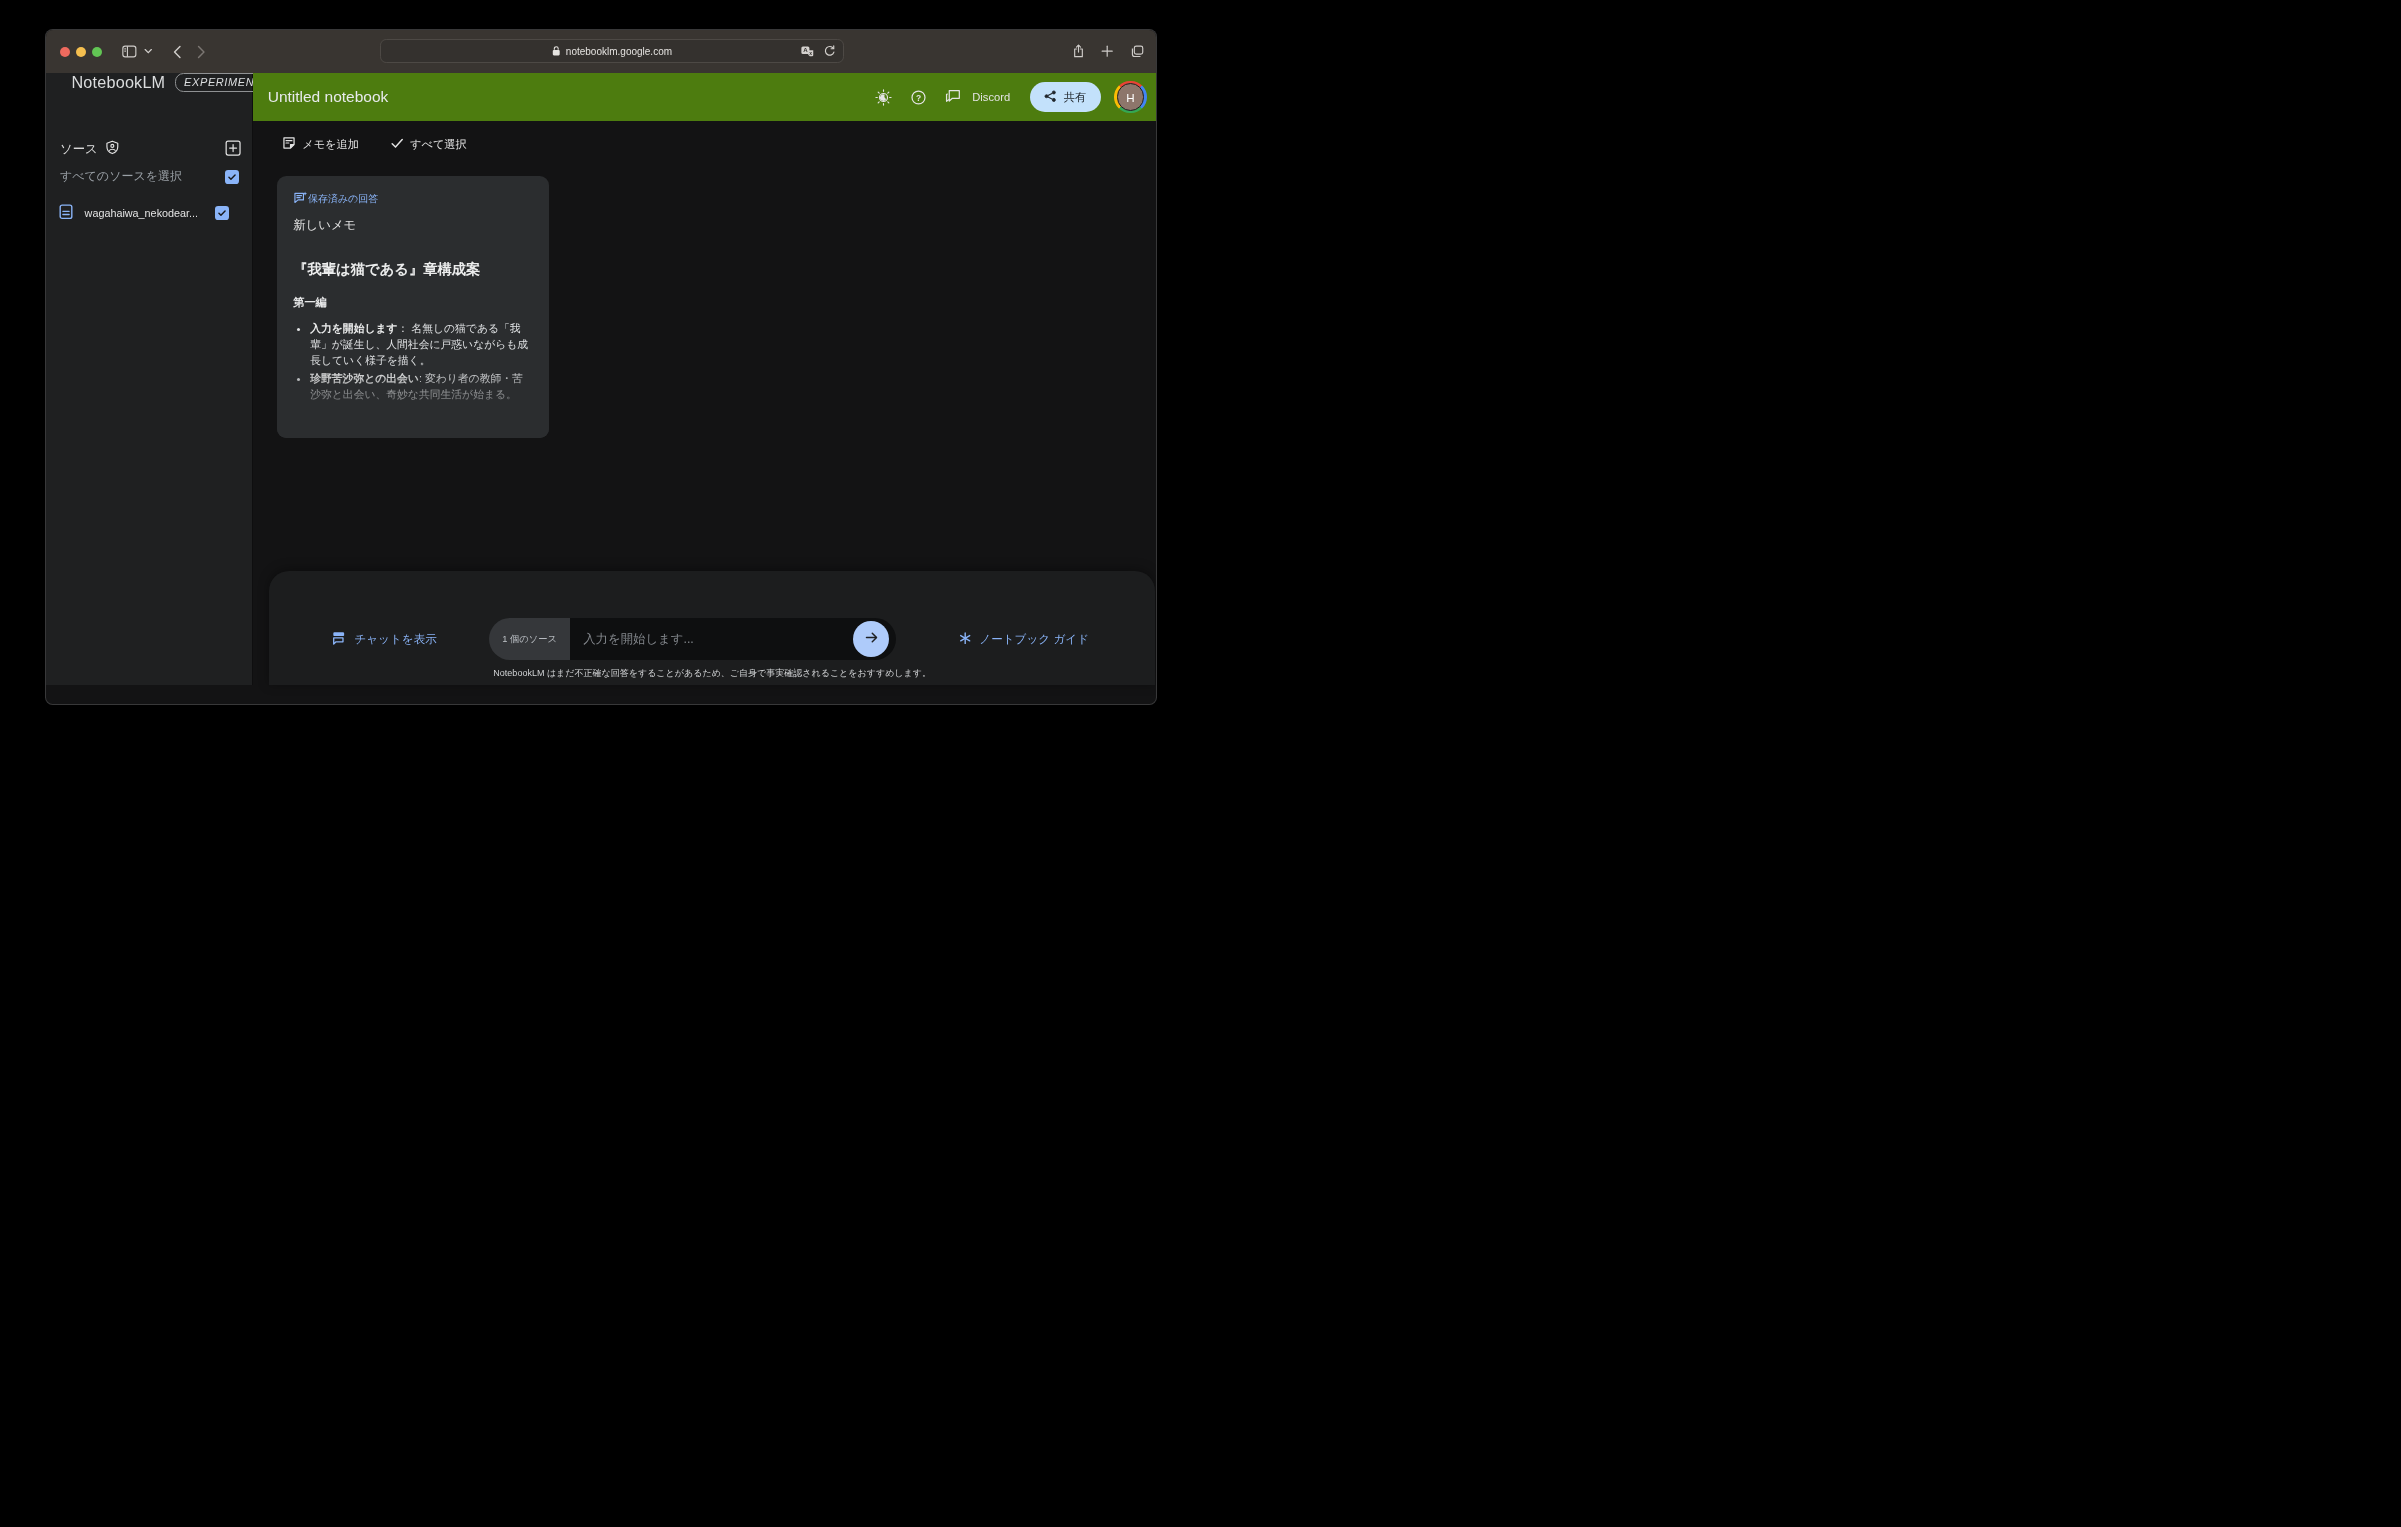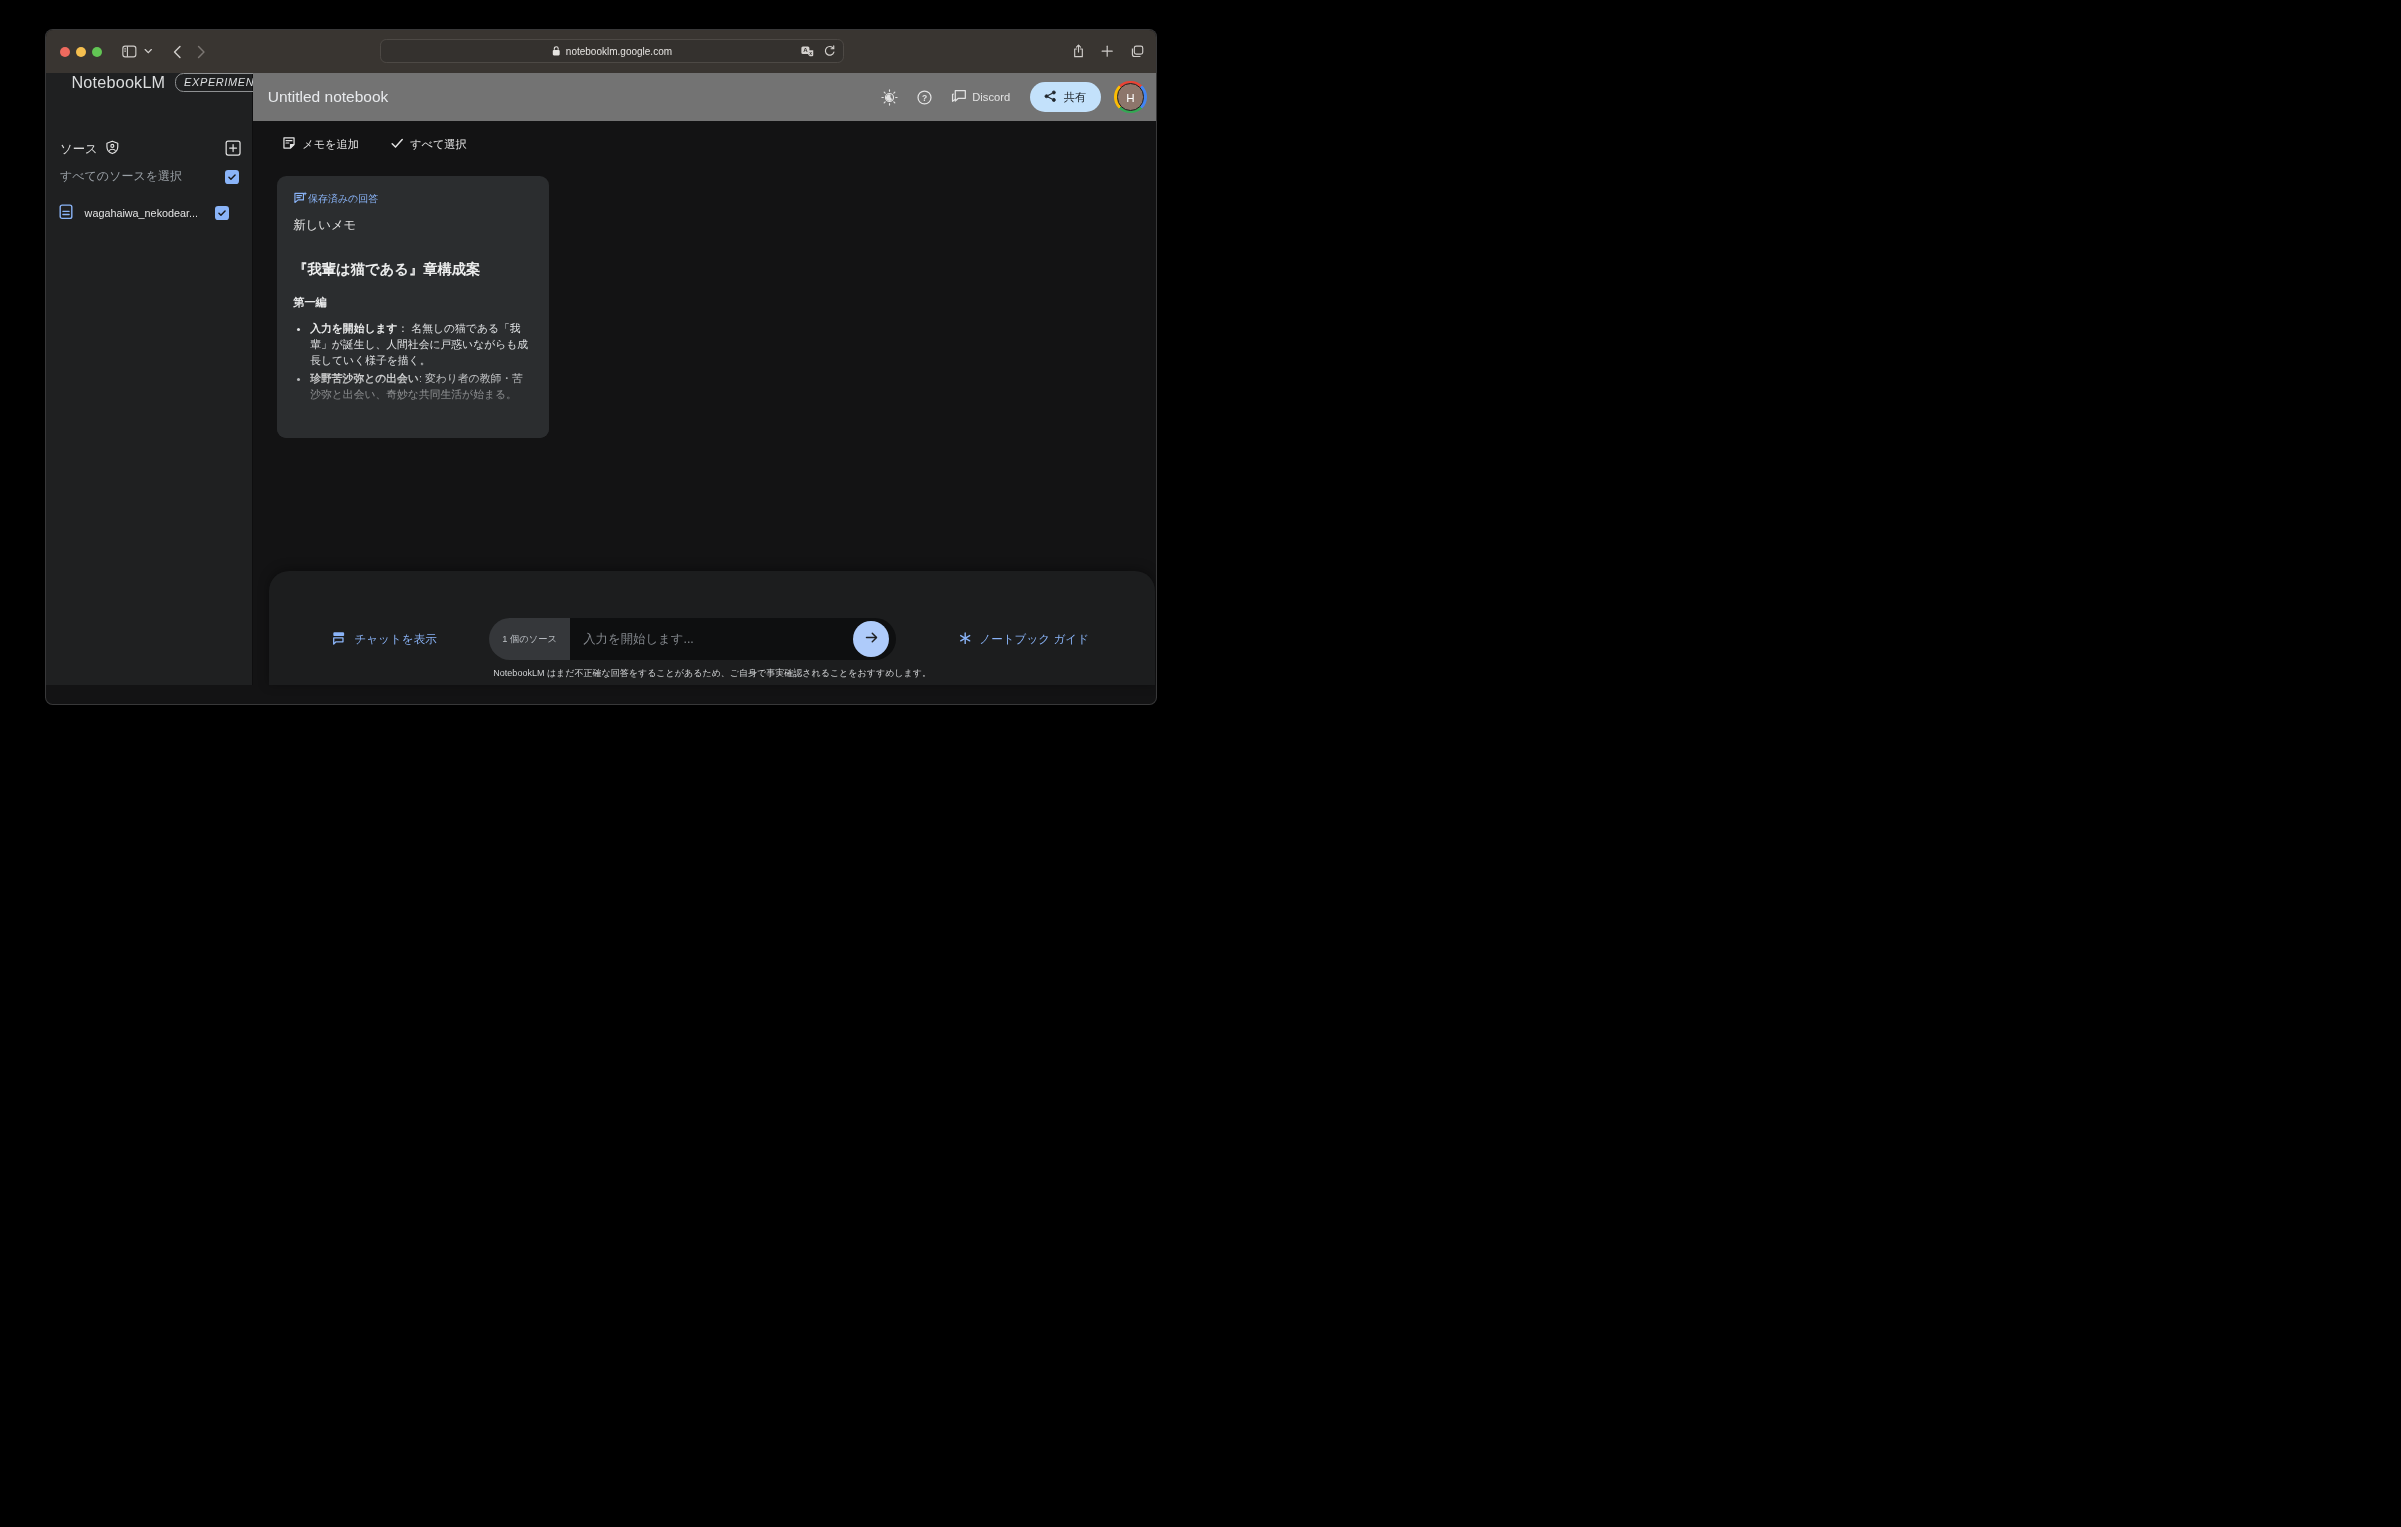--- a/index.html
+++ b/index.html
@@ -43,25 +43,25 @@
   
   .app { height:612px; display:flex; flex-direction:column; background:#131314; }
   .app-header { height:48px; display:flex; }
   .header-left { width:207px; background:#1f2021; border-right:0.8px solid #0e0e0f;
                  display:flex; align-items:flex-start; padding-left:14.7px; flex:none; }
   .hamburger { width:14px; display:flex; flex-direction:column; gap:3.1px; margin-right:10.8px; cursor:pointer; }
   .hamburger span{ display:block; height:1.5px; background:#e3e3e3; border-radius:0.8px; }
   .logo { font-size:16.2px; color:#dadcdd; letter-spacing:0.2px; white-space:nowrap; }
   .badge { margin-left:9.3px; font-size:11px; letter-spacing:0.6px; color:#dcdee0;
            border:0.8px solid #8f9193; border-radius:8.5px; padding:2.3px 8.5px; white-space:nowrap;font-style:italic; }
-  .header-right { flex:1; background:#737373; display:flex; align-items:center; padding:0 9.3px 0 14.7px; }
+  .header-right { flex:1; background:#4d7c0f; display:flex; align-items:center; padding:0 9.3px 0 14.7px; }
   .nb-title { font-size:15.5px; color:#e8eaed; font-weight:400; }
   .hr-controls { margin-left:auto; display:flex; align-items:center; gap:18px; }
   .icon-btn { display:flex; align-items:center; justify-content:center; color:#e3e3e3; cursor:pointer; }
-  .discord { display:flex; align-items:center; gap:6px; color:#e3e3e3; font-size:11.2px; cursor:pointer; }
+  .discord { display:flex; align-items:center; gap:12px; color:#e3e3e3; font-size:11.2px; cursor:pointer; }
   .share-pill { display:flex; align-items:center; gap:7px; background:#c3e1fb; color:#20262c;
                 border:none; border-radius:15.5px; height:30px; padding:0 14.7px; font-size:11.2px; font-weight:500;
                 margin-left:1.5px; cursor:pointer; font-family:inherit; }
   .avatar { width:32.5px; height:32.5px; border-radius:50%; padding:2.3px; margin-left:-4.6px;
             background:conic-gradient(from -45deg,#ea4335 0 90deg,#4285f4 90deg 180deg,#34a853 180deg 270deg,#fbbc05 270deg 360deg); cursor:pointer; }
   .avatar .core { width:100%; height:100%; border-radius:50%; background:#8d766b; border:1.5px solid #1e1f20;
                   color:#fff; font-size:11.6px; display:flex; align-items:center; justify-content:center; }
 
   .app-body { flex:1; display:flex; }
   

